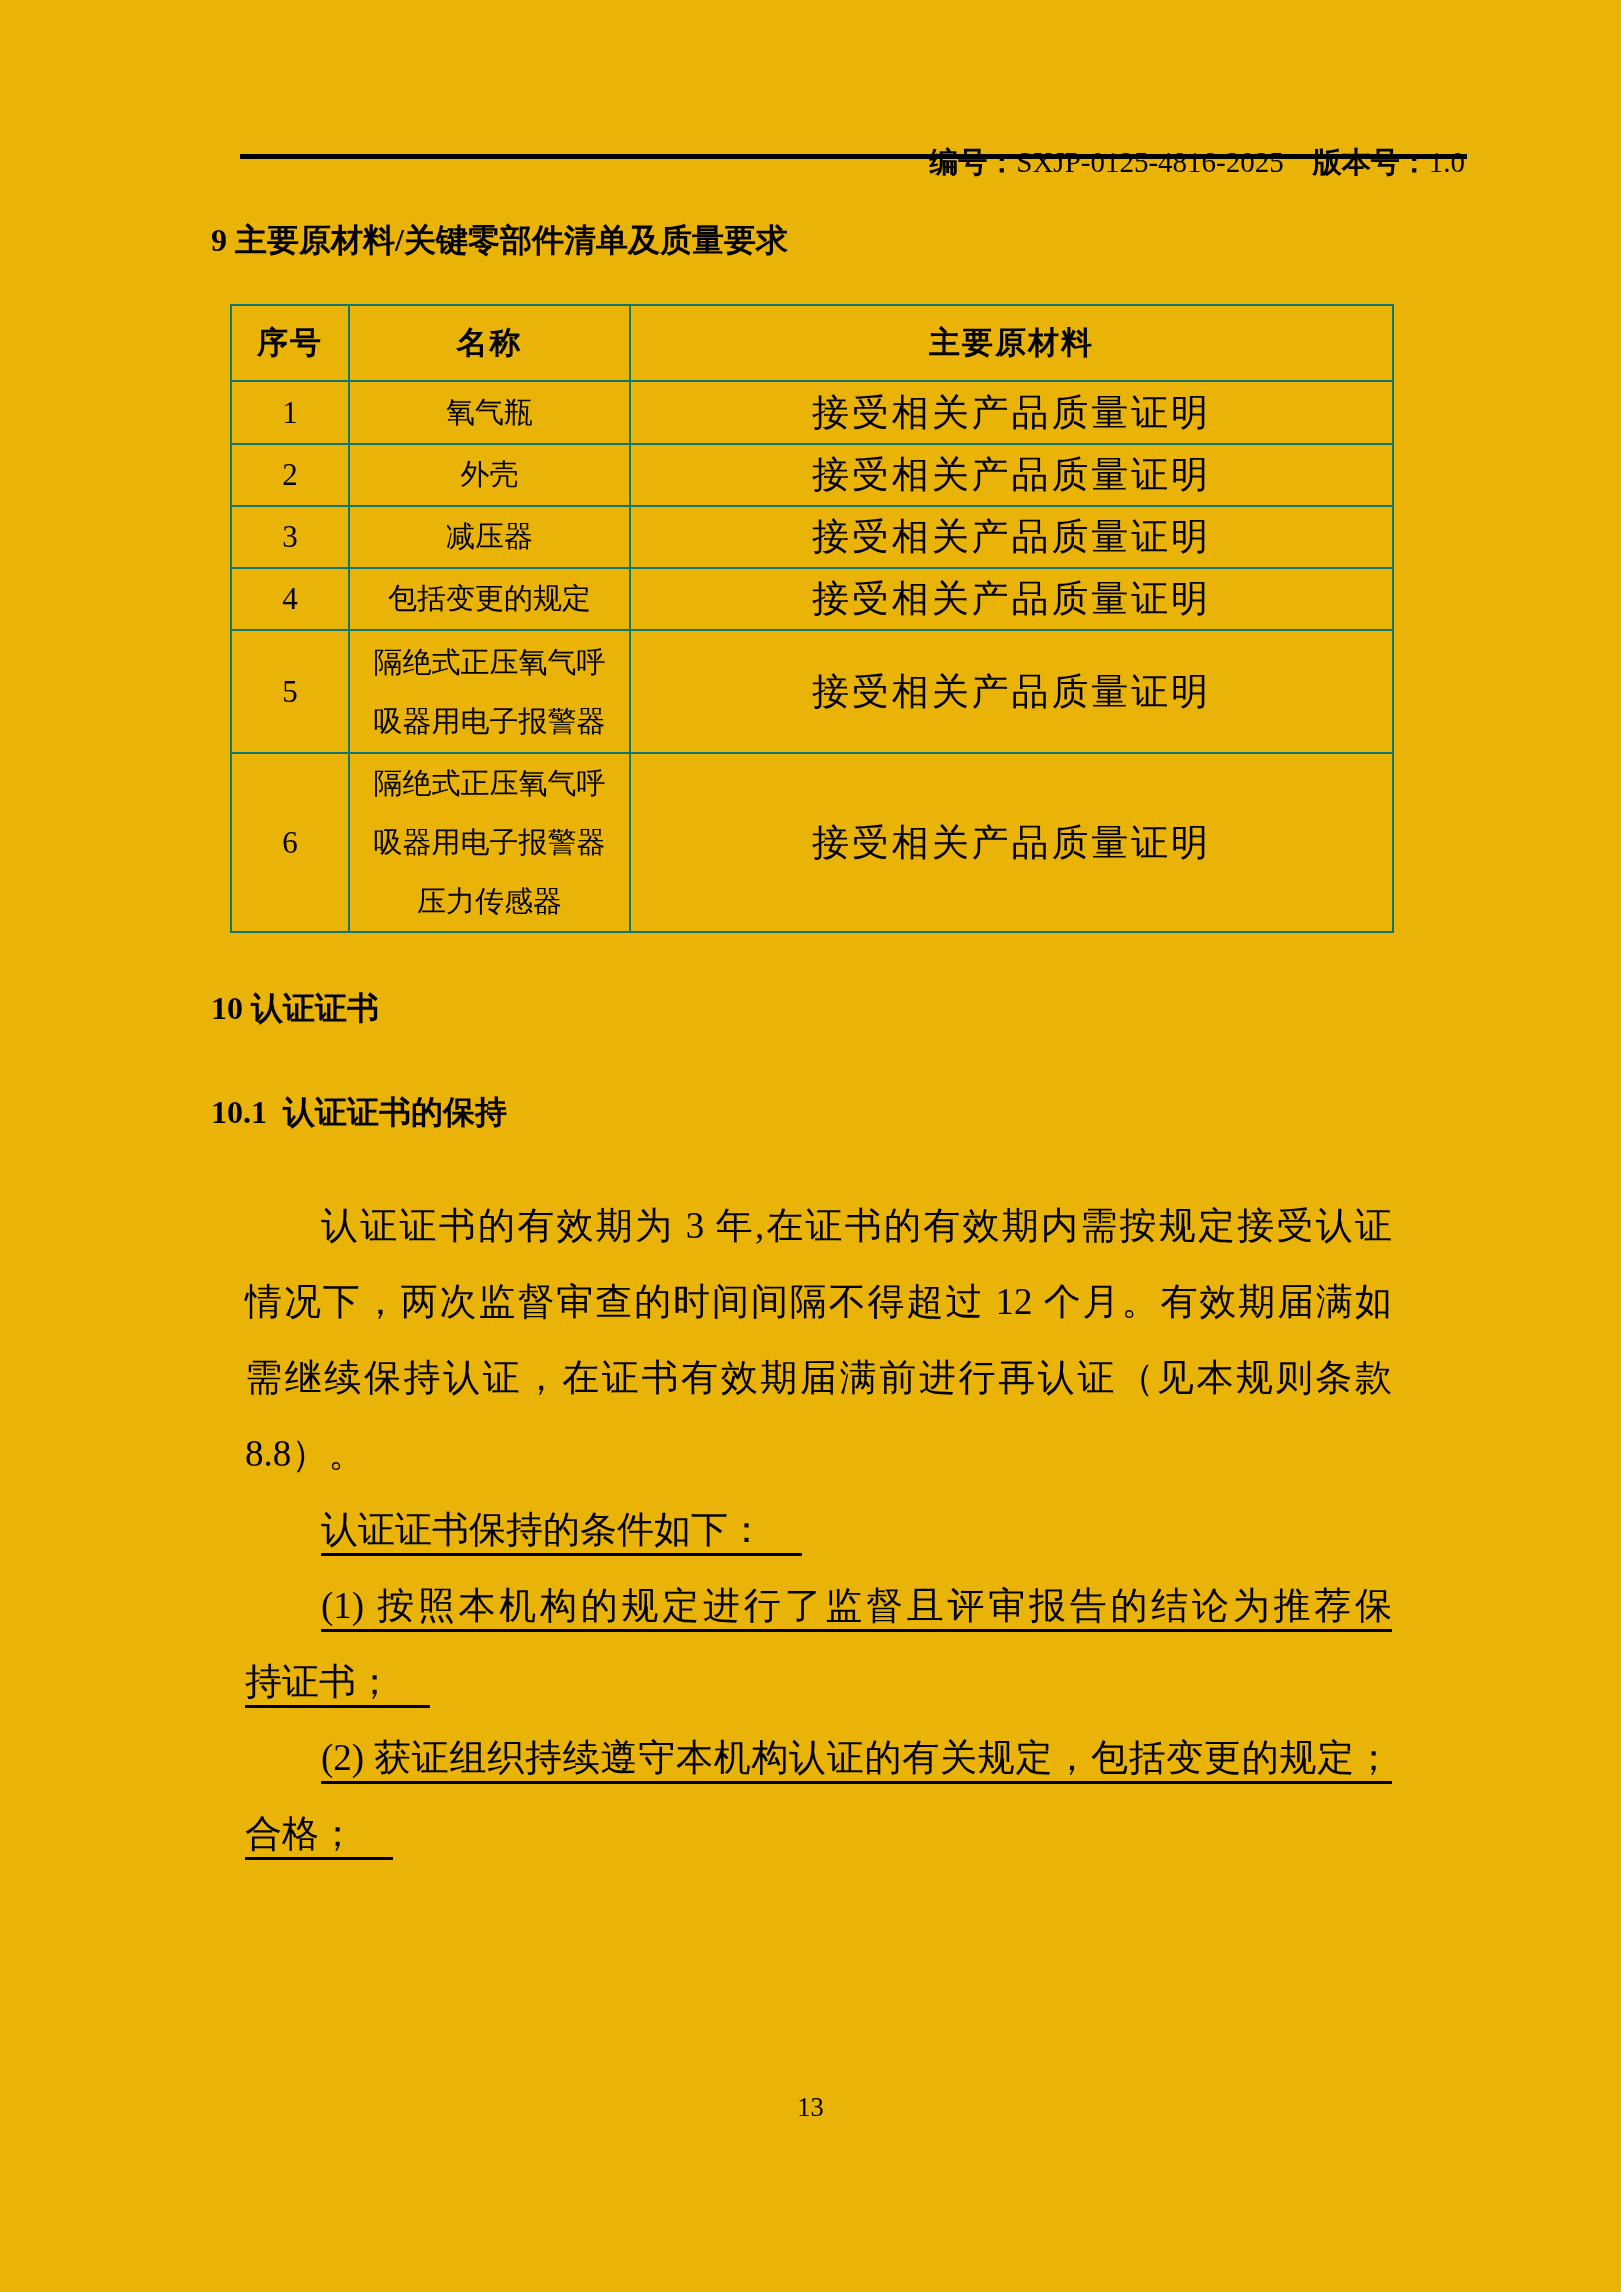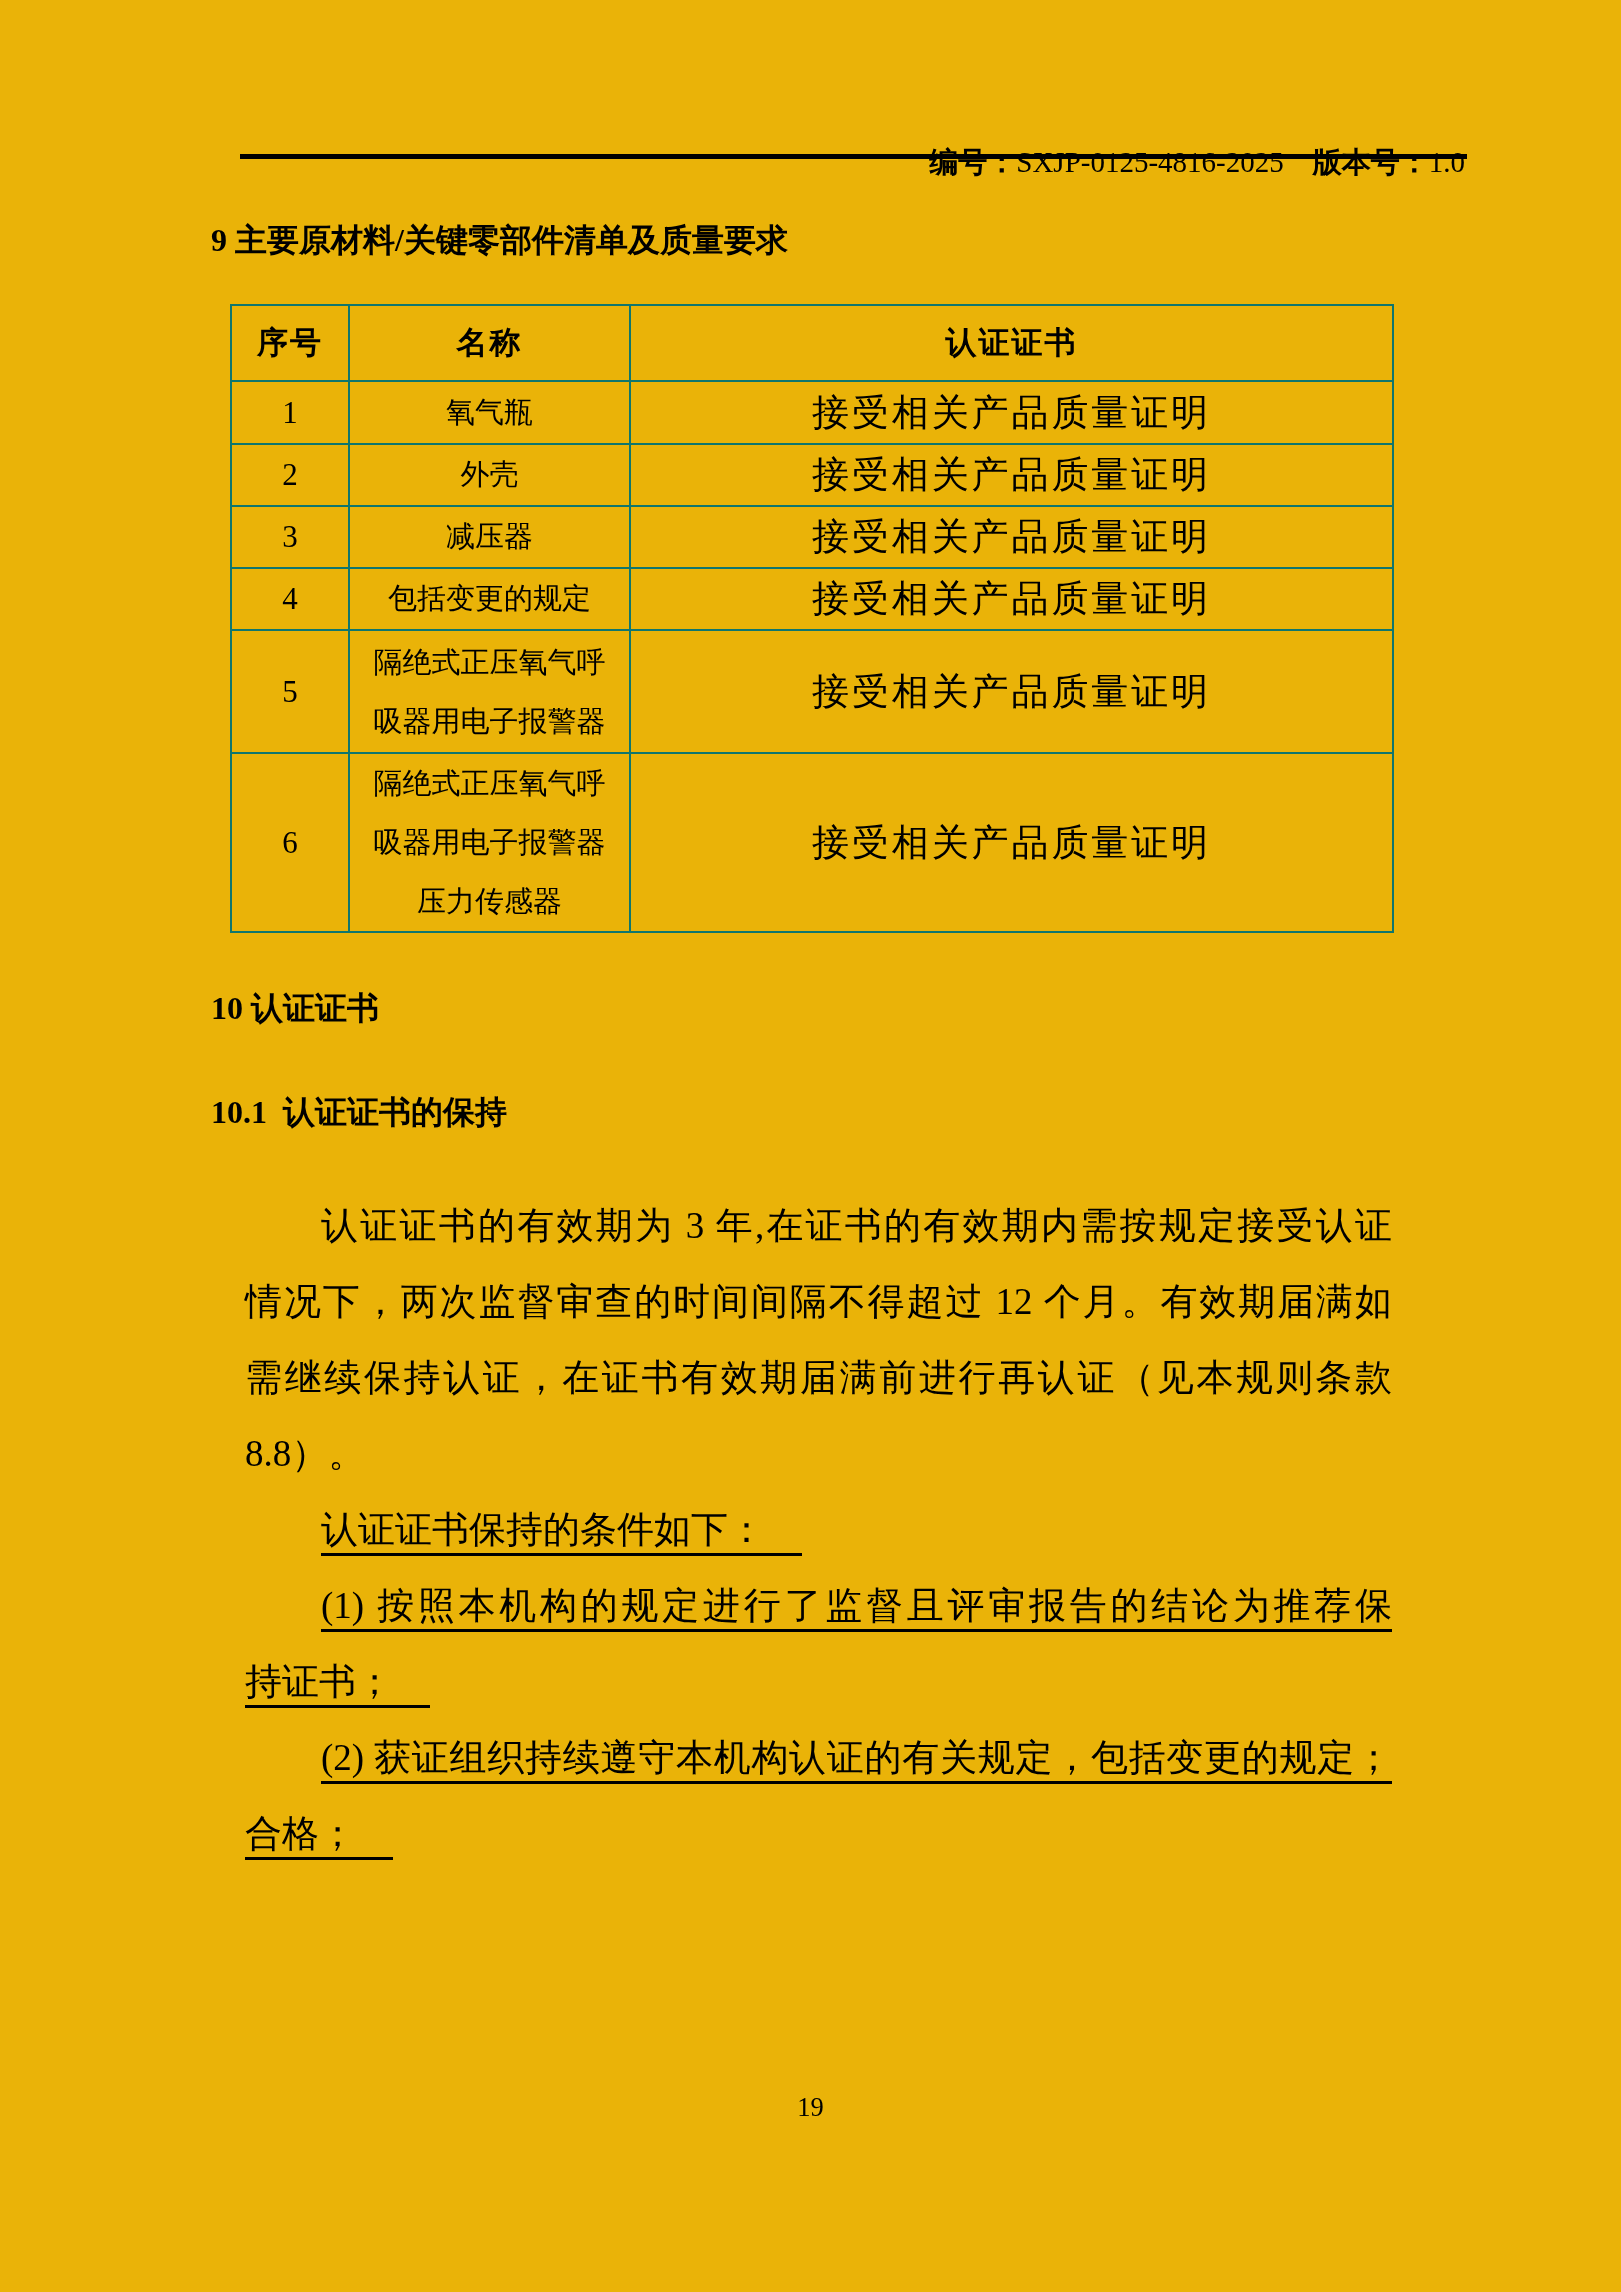--- a/index.html
+++ b/index.html
@@ -82,21 +82,21 @@
   <table class="mat">
     <colgroup>
       <col style="width:118px">
         <col style="width:281px">
         <col style="width:763px">
     </colgroup>
     <tbody>
         <tr style="height:76px">
       <th>序号</th>
       <th>名称</th>
-      <th>认证证书</th>
+      <th>主要原材料</th>
     </tr>
     <tr style="height:63px">
       <td class="c-no">1</td>
       <td class="c-name">氧气瓶</td>
       <td class="c-req">接受相关产品质量证明</td>
     </tr>
     <tr style="height:62px">
       <td class="c-no">2</td>
       <td class="c-name">外壳</td>
       <td class="c-req">接受相关产品质量证明</td>
@@ -139,16 +139,16 @@
     <div class="ln fill">情况下，两次监督审查的时间间隔不得超过 12 个月。有效期届满如</div>
     <div class="ln fill">需继续保持认证，在证书有效期届满前进行再认证（见本规则条款</div>
     <div class="ln">8.8）。</div>
     <div class="ln u ind pre">认证证书保持的条件如下：　</div>
     <div class="ln u fill ind">(1) 按照本机构的规定进行了监督且评审报告的结论为推荐保</div>
     <div class="ln u pre">持证书；　</div>
     <div class="ln u fill ind">(2) 获证组织持续遵守本机构认证的有关规定，包括变更的规定；</div>
     <div class="ln u pre">合格；　</div>
   </div>
 
-  <div class="pageno">19</div>
+  <div class="pageno">13</div>
 
 </div>
 
 
 </body></html>

